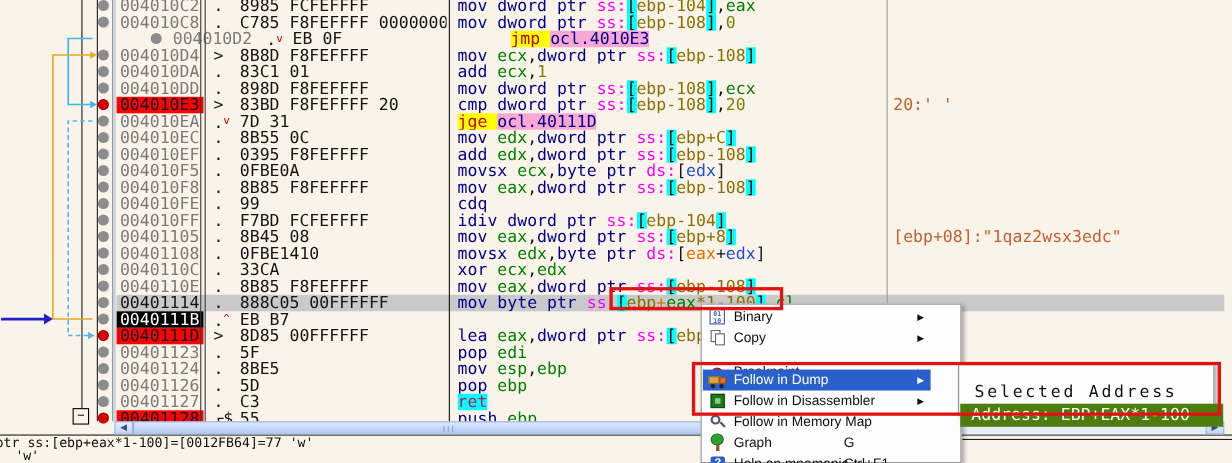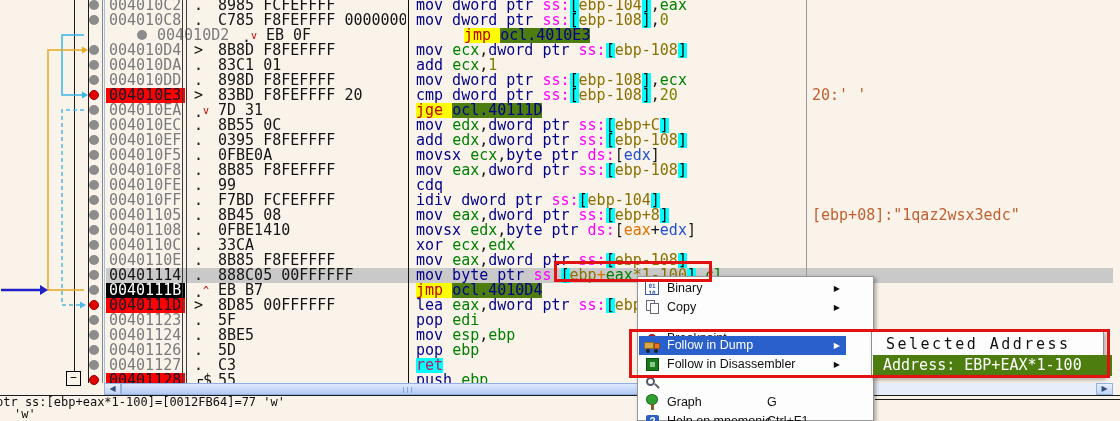--- a/index.html
+++ b/index.html
@@ -21,21 +21,21 @@
   .bytesbox{position:absolute;left:194px;top:0;width:212px;height:15px;overflow:hidden;}
   .pfx{position:absolute;left:0;top:0;color:#151515;}
   .pfr{color:#c00000;font-size:10px;vertical-align:3px;}
   .bytes{position:absolute;left:24px;top:0;color:#151515;white-space:pre;}
   .dis{position:absolute;left:416px;top:0;width:390px;height:15px;overflow:hidden;white-space:pre;}
   .cmt{position:absolute;left:812px;top:0;color:#c06030;white-space:pre;}
   
   .mn{color:#00008b}.seg{color:#ff00ff}.brk{background:#00ffff;color:#000}
   .mem{color:#8b7000}.reg{color:#008000}.num{color:#808000}.pl{color:#151515}
   .regb{color:#2050d0}.rego{color:#e07000}
-  .jmp{color:#c00000;background:#ffff00}.jtgt{color:#00008b;background:#4d7c0f}
+  .jmp{color:#c00000;background:#ffff00}.jtgt{color:#00008b;background:#f9a8d4}
   .ret{color:#be185d;background:#00ffff}
   
   #minusbox{position:absolute;left:66px;top:371px;width:15px;height:15px;background:#faf3ea;
             border:1px solid #000;box-sizing:border-box;font:11px/12px "DejaVu Sans Mono",monospace;
             text-align:center;color:#000;}
   
   #hscroll{position:absolute;left:104px;top:383px;width:1009px;height:12px;background:#e6eefb;z-index:5;}
   .sbtn{position:absolute;top:0;width:17px;height:12px;background:linear-gradient(#e8f0fe,#c2d4f4);
         border:1px solid #96b2e2;box-sizing:border-box;color:#30507e;
         font:8px/10px "DejaVu Sans",sans-serif;text-align:center;}
@@ -56,21 +56,21 @@
   .mitem.hl{background:#2a60cc;color:#ffffff;}
   .mlabel{position:absolute;left:28px;top:0;}
   .mshort{position:absolute;left:128px;top:0;}
   .marrow{position:absolute;right:6px;top:0;font-size:8px;line-height:19px;}
   .ic{position:absolute;left:5px;top:1px;width:17px;height:17px;}
   .ic *{position:absolute;box-sizing:border-box;}
   
   #submenu{position:absolute;left:871px;top:331px;width:233px;height:47px;background:#fdfdfd;
            border:1px solid #8e8e8e;box-sizing:border-box;box-shadow:inset 1px 1px 0 #fff,2px 2px 4px rgba(0,0,0,.3);
            z-index:12;font-size:15px;color:#101010;}
-  .smitem{position:absolute;left:1px;width:229px;height:21px;line-height:21px;white-space:pre;}
+  .smitem{position:absolute;left:1px;width:229px;height:21px;line-height:21px;white-space:pre;margin-top:12px;}
   .smitem.sp{letter-spacing:2.5px;padding-left:13px;top:2px;}
   .smitem.hl{background:#4d7c0f;color:#ffffff;padding-left:10px;top:23px;}
   
   .redrect{position:absolute;border:3px solid #e31212;box-sizing:border-box;z-index:15;}
   #svgarrows{position:absolute;left:0;top:0;z-index:2;}
 </style>
 </head>
 <body>
 
 <div id="screen">
@@ -116,21 +116,21 @@
         <div class="row" style="top: 133px;"><span class="dot gray"></span><span class="addr">004010EF</span><div class="bytesbox"><span class="pfx">.</span><span class="bytes">0395 F8FEFFFF</span></div><div class="dis"><span class="mn">add </span><span class="reg">edx</span><span class="pl">,</span><span class="mn">dword ptr </span><span class="seg">ss:</span><span class="brk">[</span><span class="mem">ebp-108</span><span class="brk">]</span></div></div>
         <div class="row" style="top: 148px;"><span class="dot gray"></span><span class="addr">004010F5</span><div class="bytesbox"><span class="pfx">.</span><span class="bytes">0FBE0A</span></div><div class="dis"><span class="mn">movsx </span><span class="reg">ecx</span><span class="pl">,</span><span class="mn">byte ptr </span><span class="seg">ds:</span><span class="pl">[</span><span class="regb">edx</span><span class="pl">]</span></div></div>
         <div class="row" style="top: 163px;"><span class="dot gray"></span><span class="addr">004010F8</span><div class="bytesbox"><span class="pfx">.</span><span class="bytes">8B85 F8FEFFFF</span></div><div class="dis"><span class="mn">mov </span><span class="reg">eax</span><span class="pl">,</span><span class="mn">dword ptr </span><span class="seg">ss:</span><span class="brk">[</span><span class="mem">ebp-108</span><span class="brk">]</span></div></div>
         <div class="row" style="top: 178px;"><span class="dot gray"></span><span class="addr">004010FE</span><div class="bytesbox"><span class="pfx">.</span><span class="bytes">99</span></div><div class="dis"><span class="mn">cdq</span></div></div>
         <div class="row" style="top: 193px;"><span class="dot gray"></span><span class="addr">004010FF</span><div class="bytesbox"><span class="pfx">.</span><span class="bytes">F7BD FCFEFFFF</span></div><div class="dis"><span class="mn">idiv dword ptr </span><span class="seg">ss:</span><span class="brk">[</span><span class="mem">ebp-104</span><span class="brk">]</span></div></div>
         <div class="row" style="top: 208px;"><span class="dot gray"></span><span class="addr">00401105</span><div class="bytesbox"><span class="pfx">.</span><span class="bytes">8B45 08</span></div><div class="dis"><span class="mn">mov </span><span class="reg">eax</span><span class="pl">,</span><span class="mn">dword ptr </span><span class="seg">ss:</span><span class="brk">[</span><span class="mem">ebp+8</span><span class="brk">]</span></div><span class="cmt">[ebp+08]:"1qaz2wsx3edc"</span></div>
         <div class="row" style="top: 223px;"><span class="dot gray"></span><span class="addr">00401108</span><div class="bytesbox"><span class="pfx">.</span><span class="bytes">0FBE1410</span></div><div class="dis"><span class="mn">movsx </span><span class="reg">edx</span><span class="pl">,</span><span class="mn">byte ptr </span><span class="seg">ds:</span><span class="pl">[</span><span class="rego">eax</span><span class="pl">+</span><span class="regb">edx</span><span class="pl">]</span></div></div>
         <div class="row" style="top: 238px;"><span class="dot gray"></span><span class="addr">0040110C</span><div class="bytesbox"><span class="pfx">.</span><span class="bytes">33CA</span></div><div class="dis"><span class="mn">xor </span><span class="reg">ecx</span><span class="pl">,</span><span class="reg">edx</span></div></div>
         <div class="row" style="top: 253px;"><span class="dot gray"></span><span class="addr">0040110E</span><div class="bytesbox"><span class="pfx">.</span><span class="bytes">8B85 F8FEFFFF</span></div><div class="dis"><span class="mn">mov </span><span class="reg">eax</span><span class="pl">,</span><span class="mn">dword ptr </span><span class="seg">ss:</span><span class="brk">[</span><span class="mem">ebp-108</span><span class="brk">]</span></div></div>
         <div class="row" style="top: 268px;"><div class="selbg"></div><span class="dot gray"></span><span class="addr sel">00401114</span><div class="bytesbox"><span class="pfx">.</span><span class="bytes">888C05 00FFFFFF</span></div><div class="dis"><span class="mn">mov byte ptr </span><span class="seg">ss:</span><span class="brk">[</span><span class="mem">ebp</span><span class="rego">+</span><span class="reg">eax</span><span class="mem">*1-100</span><span class="brk">]</span><span class="pl">,</span><span class="reg">cl</span></div></div>
-        <div class="row" style="top: 283px;"><span class="dot gray"></span><span class="addr eip">0040111B</span><div class="bytesbox"><span class="pfx">.<span class="pfr">^</span></span><span class="bytes">EB B7</span></div><div class="dis"><span class="jmp">jmp </span><span class="jtgt">ocl.4010D4</span></div></div>
+        <div class="row" style="top: 283px;"><span class="dot gray"></span><span class="addr eip">0040111B</span><div class="bytesbox"><span class="pfx">.<span class="pfr">^</span></span><span class="bytes">EB B7</span></div></div>
         <div class="row" style="top: 298px;"><span class="dot red"></span><span class="addr red">0040111D</span><div class="bytesbox"><span class="pfx">&gt;</span><span class="bytes">8D85 00FFFFFF</span></div><div class="dis"><span class="mn">lea </span><span class="reg">eax</span><span class="pl">,</span><span class="mn">dword ptr </span><span class="seg">ss:</span><span class="brk">[</span><span class="mem">ebp-100</span><span class="brk">]</span></div></div>
         <div class="row" style="top: 313px;"><span class="dot gray"></span><span class="addr">00401123</span><div class="bytesbox"><span class="pfx">.</span><span class="bytes">5F</span></div><div class="dis"><span class="mn">pop </span><span class="reg">edi</span></div></div>
         <div class="row" style="top: 328px;"><span class="dot gray"></span><span class="addr">00401124</span><div class="bytesbox"><span class="pfx">.</span><span class="bytes">8BE5</span></div><div class="dis"><span class="mn">mov </span><span class="reg">esp</span><span class="pl">,</span><span class="reg">ebp</span></div></div>
         <div class="row" style="top: 343px;"><span class="dot gray"></span><span class="addr">00401126</span><div class="bytesbox"><span class="pfx">.</span><span class="bytes">5D</span></div><div class="dis"><span class="mn">pop </span><span class="reg">ebp</span></div></div>
         <div class="row" style="top: 358px;"><span class="dot gray"></span><span class="addr">00401127</span><div class="bytesbox"><span class="pfx">.</span><span class="bytes">C3</span></div><div class="dis"><span class="ret">ret</span></div></div>
         <div class="row" style="top: 373px;"><span class="dot red"></span><span class="addr red">00401128</span><div class="bytesbox"><span class="pfx">┌$</span><span class="bytes">55</span></div><div class="dis"><span class="mn">push </span><span class="reg">ebp</span></div></div>
       </div>
 
     <div id="hscroll">
       <div class="sbtn" style="left:0">◀</div>
@@ -190,20 +190,21 @@
           <div style="left:6px;top:6px;width:5px;height:5px;background:#8cc88c"></div>
         </div>
         <span class="mlabel">Follow in Disassembler</span>
         <span class="marrow">▶</span>
       </div>
       <div class="mitem" style="top: 97px;">
         <div class="ic">
           <div style="left:2px;top:2px;width:9px;height:9px;border:2px solid #556;border-radius:50%"></div>
           <div style="left:10px;top:10px;width:6px;height:2px;background:#556;transform:rotate(45deg)"></div>
         </div>
+        <span class="mlabel">Follow in Memory Map</span>
       </div>
       <div class="mitem" style="top: 116px;">
         <div class="ic">
           <div style="left:2px;top:0;width:12px;height:11px;border-radius:50%;background:#2fa02f;border:1px solid #1c6b1c"></div>
           <div style="left:7px;top:10px;width:3px;height:6px;background:#8b5a2b"></div>
         </div>
         <span class="mlabel">Graph</span>
         <span class="mshort">G</span>
       </div>
       <div class="mitem" style="top: 135px;">

